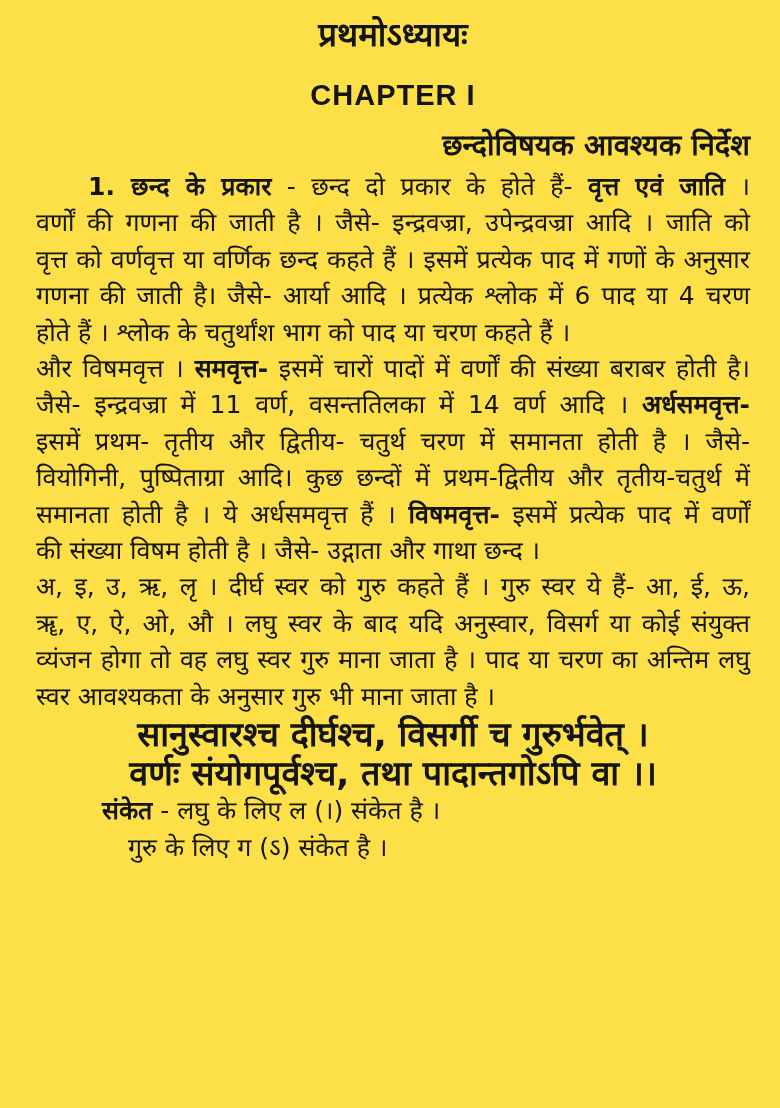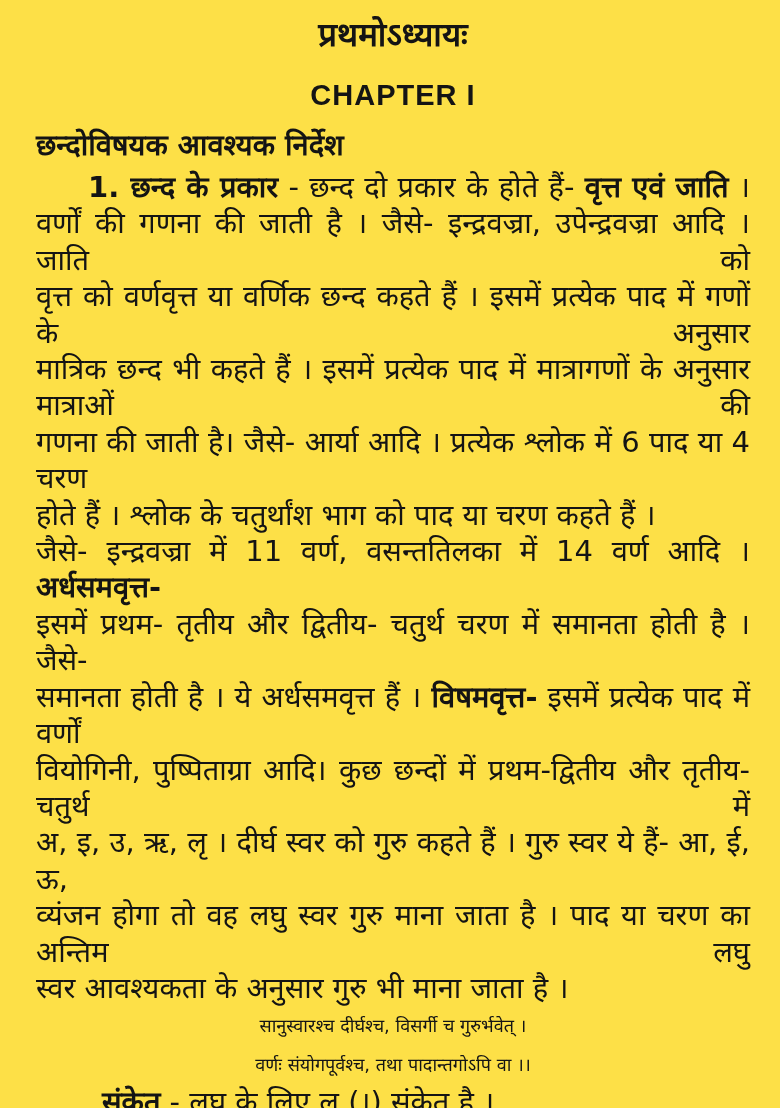--- a/index.html
+++ b/index.html
@@ -29,69 +29,71 @@
   .title-en {
     text-align: center;
     font-weight: 700;
     font-size: 29px;
     line-height: 40px;
     letter-spacing: 1px;
     margin: 17px 0 10px 0;
     font-family: "Liberation Sans", sans-serif;
   }
   .section-head {
-    text-align: left;
+    text-align: right;
     font-weight: 700;
     font-size: 29px;
     line-height: 40px;
     margin: 0 0 4px 0;
   }
   .body-text { }
   .line {
-    font-size: 29px;
+    font-size: 25px;
     line-height: 36.4px;
     white-space: normal;
   }
   .j {
     text-align: justify;
     text-align-last: justify;
   }
   .indent { text-indent: 52px; }
   .ind1 { padding-left: 66px; }
   .ind2 { padding-left: 92px; }
   .center {
     text-align: center;
     text-align-last: center;
   }
   .vbold {
-    font-weight: 400;
-    font-size: 18px;
+    font-weight: 700;
+    font-size: 34px;
     line-height: 39px;
   }
   .b { font-weight: 700; text-align: right; }
 </style>
 </head>
 <body>
 
 <div class="page">
   <div class="title-sa">प्रथमोऽध्यायः</div>
   <div class="title-en">CHAPTER I</div>
   <div class="section-head">छन्दोविषयक आवश्यक निर्देश</div>
   <div class="body-text">
       <div class="line j indent"><span class="b">1. छन्द के प्रकार</span><span> - छन्द दो प्रकार के होते हैं- </span><span class="b">वृत्त एवं जाति</span><span> ।</span></div>
       <div class="line j"><span>वर्णों की गणना की जाती है । जैसे- इन्द्रवज्रा, उपेन्द्रवज्रा आदि । जाति को</span></div>
       <div class="line j"><span>वृत्त को वर्णवृत्त या वर्णिक छन्द कहते हैं । इसमें प्रत्येक पाद में गणों के अनुसार</span></div>
-      <div class="line j"><span>मात्रिक छन्द भी कहते हैं । इसमें प्रत्येक पाद में मात्रागणों के अनुसार मात्राओं की</span></div>
       <div class="line j"><span>गणना की जाती है। जैसे- आर्या आदि । प्रत्येक श्लोक में 6 पाद या 4 चरण</span></div>
       <div class="line"><span>होते हैं । श्लोक के चतुर्थांश भाग को पाद या चरण कहते हैं ।</span></div>
+      <div class="line j"><span>और विषमवृत्त । </span><span class="b">समवृत्त-</span><span> इसमें चारों पादों में वर्णों की संख्या बराबर होती है।</span></div>
       <div class="line j"><span>जैसे- इन्द्रवज्रा में 11 वर्ण, वसन्ततिलका में 14 वर्ण आदि । </span><span class="b">अर्धसमवृत्त-</span></div>
       <div class="line j"><span>इसमें प्रथम- तृतीय और द्वितीय- चतुर्थ चरण में समानता होती है । जैसे-</span></div>
+      <div class="line j"><span>वियोगिनी, पुष्पिताग्रा आदि। कुछ छन्दों में प्रथम-द्वितीय और तृतीय-चतुर्थ में</span></div>
       <div class="line j"><span>समानता होती है । ये अर्धसमवृत्त हैं । </span><span class="b">विषमवृत्त-</span><span> इसमें प्रत्येक पाद में वर्णों</span></div>
-      <div class="line j"><span>वियोगिनी, पुष्पिताग्रा आदि। कुछ छन्दों में प्रथम-द्वितीय और तृतीय-चतुर्थ में</span></div>
+      <div class="line"><span>की संख्या विषम होती है । जैसे- उद्गाता और गाथा छन्द ।</span></div>
       <div class="line j"><span>अ, इ, उ, ऋ, लृ । दीर्घ स्वर को गुरु कहते हैं । गुरु स्वर ये हैं- आ, ई, ऊ,</span></div>
+      <div class="line j"><span>ॠ, ए, ऐ, ओ, औ । लघु स्वर के बाद यदि अनुस्वार, विसर्ग या कोई संयुक्त</span></div>
       <div class="line j"><span>व्यंजन होगा तो वह लघु स्वर गुरु माना जाता है । पाद या चरण का अन्तिम लघु</span></div>
       <div class="line"><span>स्वर आवश्यकता के अनुसार गुरु भी माना जाता है ।</span></div>
       <div class="line center vbold"><span>सानुस्वारश्च दीर्घश्च, विसर्गी च गुरुर्भवेत् ।</span></div>
       <div class="line center vbold"><span>वर्णः संयोगपूर्वश्च, तथा पादान्तगोऽपि वा ।।</span></div>
       <div class="line ind1"><span class="b">संकेत</span><span> - लघु के लिए ल (।) संकेत है ।</span></div>
       <div class="line ind2"><span>गुरु के लिए ग (ऽ) संकेत है ।</span></div>
     </div>
 </div>
 
 </body></html>

